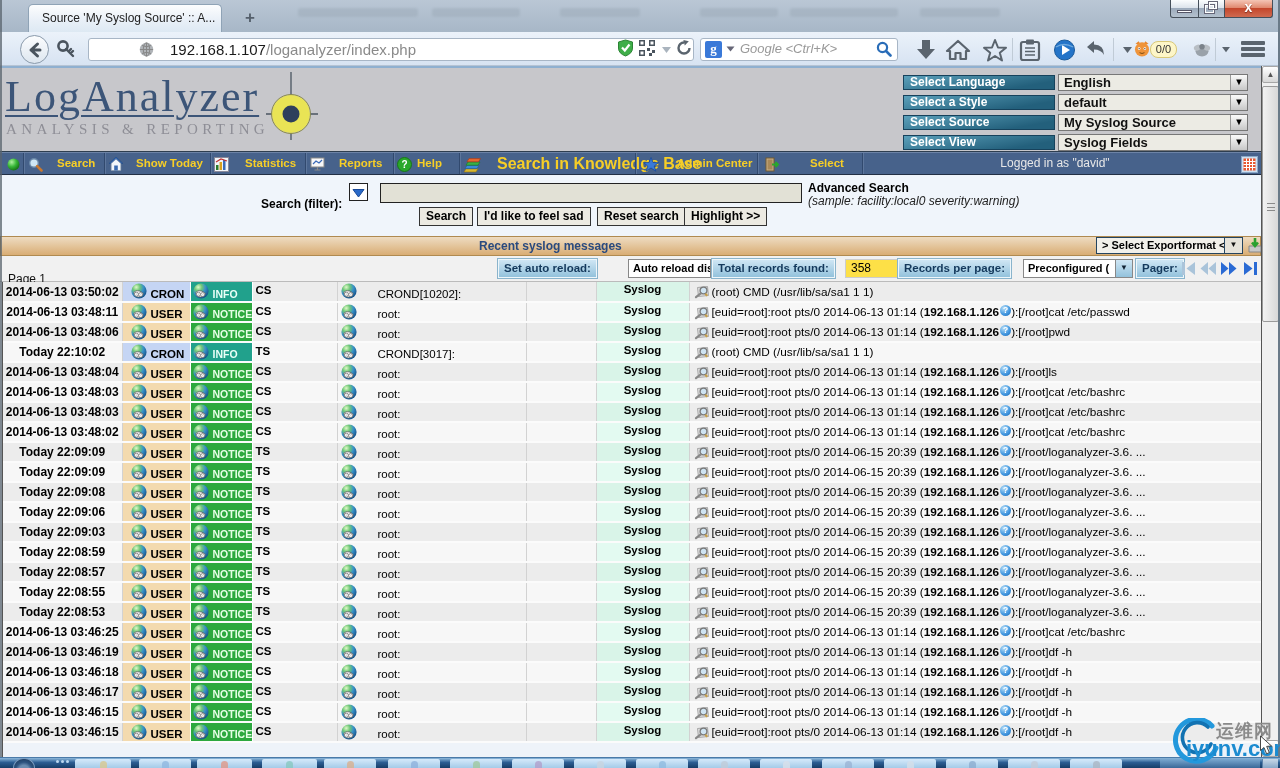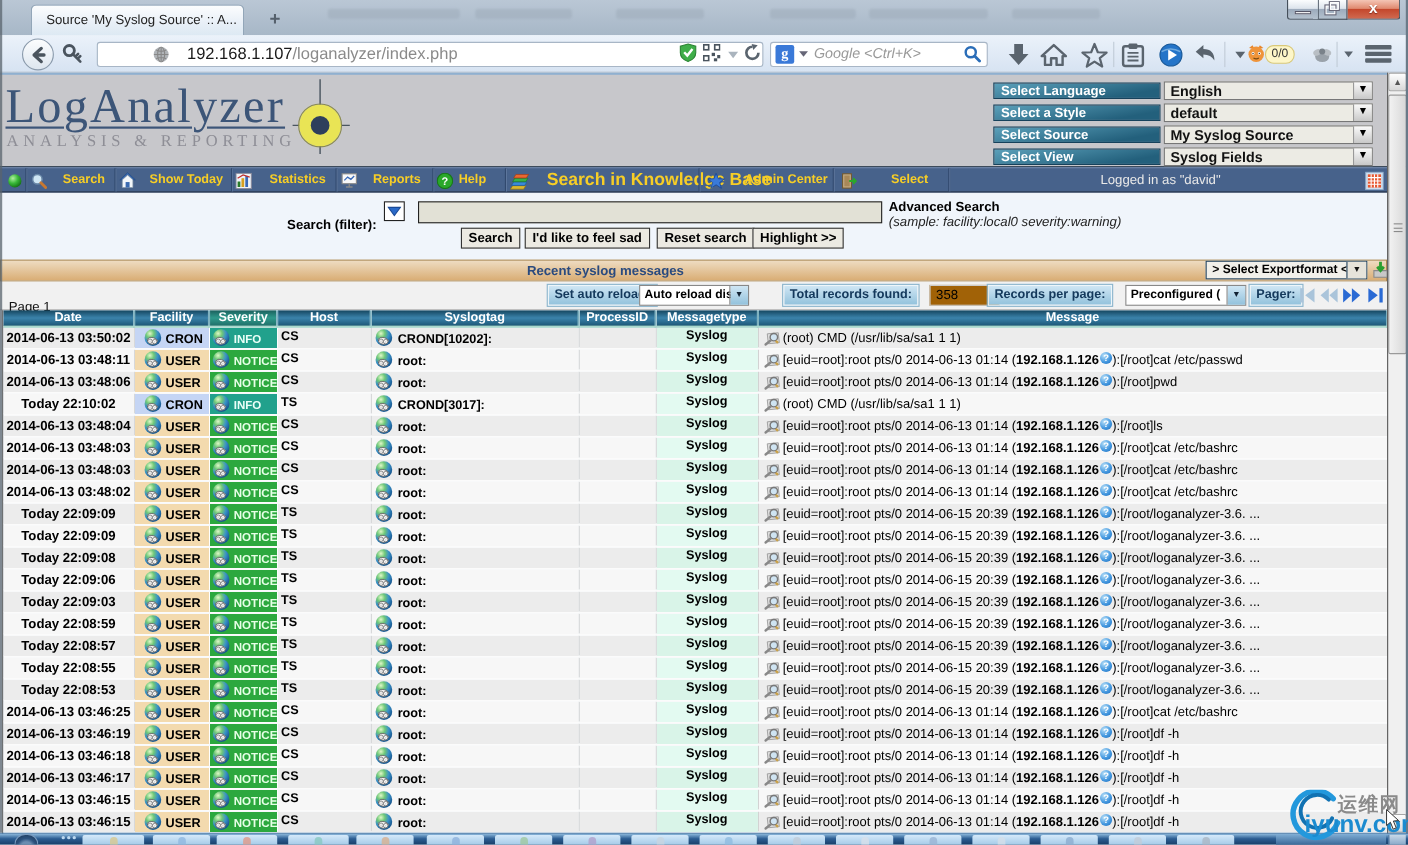--- a/index.html
+++ b/index.html
@@ -65,40 +65,40 @@
 #recent{left:0;top:236px;width:1261px;height:20px;background:linear-gradient(#eedcc2,#d9ad74);border:1px solid #b08a50;text-align:left;color:#2a4a7e;font-size:12px;font-weight:bold;line-height:18px}
 #exportbox{left:1096px;top:237px;width:147px;height:17px;background:#f2f0ea;border:1px solid #24445f;font-size:11px;font-weight:bold;color:#000;line-height:15px;padding-left:5px;white-space:nowrap}
 #exportbox .btn{position:absolute;right:0;top:0;width:18px;height:15px;background:#e6e3da;border-left:1px solid #24445f;text-align:center;line-height:14px;font-size:8px;color:#111}
 #expicon{left:1247px;top:237px}
 
 #pager{left:0;top:256px;width:1261px;height:26px;background:#f1f1f1;border-bottom:1px solid #bbb;font-size:12px}
 #page1{position:absolute;left:8px;top:16px;color:#111}
 .plabel{position:absolute;top:3px;height:19px;background:linear-gradient(#cfe6f4,#93c2dc);border:1px solid #eef6fa;outline:1px solid #8ab4cc;color:#14395c;font-weight:bold;font-size:11.5px;line-height:17px;padding:0 5px}
 .pselect{position:absolute;top:3px;height:19px;background:#fff;border:1px solid #888;font-weight:bold;font-size:11px;color:#000;line-height:17px;padding-left:4px}
 .pselect .btn{position:absolute;right:0;top:0;width:17px;height:17px;background:linear-gradient(#cfe6f4,#93c2dc);border-left:1px solid #888;text-align:center;line-height:15px;font-size:8px;color:#123}
-#total358{position:absolute;left:845px;top:3px;width:64px;height:19px;background:#a16207;border:1px solid #ccc;font-size:12px;color:#000;line-height:17px;padding-left:5px}
+#total358{position:absolute;left:845px;top:3px;width:64px;height:19px;background:#fde047;border:1px solid #ccc;font-size:12px;color:#000;line-height:17px;padding-left:5px}
 
 
 #tblwrap{left:2px;top:282px;width:1259px;height:476px;overflow:hidden;border-left:1px solid #555}
 table{border-collapse:collapse;table-layout:fixed;width:1259px}
 td,th{padding:0;overflow:hidden;white-space:nowrap}
 th{height:15px;background:linear-gradient(#14455e,#3b83ab 50%,#1d5878);color:#fff;font-size:11.5px;font-weight:bold;border-right:2px solid #7fb2c0;border-bottom:2px solid #a8d8cc;text-align:center}
 th.sev{background:linear-gradient(#1a5f5c,#2f9a8c 50%,#20706a)}
 td{height:20px;font-size:11.5px;border-bottom:2px solid #fbfbfb;border-right:1px solid #d2d2d2;position:relative}
 tr.odd td.plain{background:#ececec}
 tr.even td.plain{background:#f7f7f7}
 td.date{font-weight:bold;font-size:12px;text-align:center;color:#000}
 td.fac{border-right:1px solid #fff;padding-left:28px;font-weight:bold}
 td.fac.cron{background:#c5d5f4}
 td.fac.user{background:#f3daae}
 td.sev{border-right:1px solid #fff;padding-left:22px;font-weight:bold;font-size:10.5px}
 td.sev.info{background:#21a18c;color:#eafff8}
 td.sev.notice{background:#2ca83e;color:#e6ffe6}
 td.host{font-weight:bold;padding-left:3px;vertical-align:top;line-height:16px}
-td.tag{padding-left:24px;font-weight:bold}
+td.tag{padding-left:40px;font-weight:normal}
 tr.odd td.mint{background:#d9f4e8;text-align:center;font-weight:bold;vertical-align:top;line-height:15px}
 tr.even td.mint{background:#e3faf1;text-align:center;font-weight:bold;vertical-align:top;line-height:15px}
 td.msg{font-size:11.8px;padding-left:22px}
 td .low{position:relative;top:2px}
 .cellico{position:absolute;left:8px;top:1px}
 .cellico2{position:absolute;left:2px;top:1px}
 .cellico3{position:absolute;left:3px;top:1px}
 .cellico4{position:absolute;left:4px;top:2px}
 .q{display:inline-block;width:11px;height:11px;border-radius:50%;background:radial-gradient(circle at 35% 30%,#b8e0f8,#4498e0 55%,#1a6ab8);color:#fff;font-size:8.5px;font-weight:bold;text-align:center;line-height:11px;vertical-align:3px;margin:0 0 0 1px}
 
@@ -387,21 +387,21 @@
   </div>
 <div class="abs" id="exportbox">&gt; Select Exportformat &lt;<span class="btn">▼</span></div>
 <svg class="abs" id="expicon" width="16" height="17" viewBox="0 0 16 17">
     <path d="M2 9 H14 V15 H2 Z" fill="#c8c8c8" stroke="#888"></path>
     <path d="M8 1 V8 M5 5.5 L8 9 L11 5.5" stroke="#2aa030" stroke-width="2.6" fill="none"></path>
   </svg>
 
 <div class="abs" id="pager">
 <span id="page1">Page 1</span>
 <span class="plabel" style="left:498px">Set auto reload:</span>
-<span class="pselect" style="left:581px;width:100px">Auto reload dis<span class="btn">▼</span></span>
+<span class="pselect" style="left:628px;width:100px">Auto reload dis<span class="btn">▼</span></span>
 <span class="plabel" style="left:712px">Total records found:</span>
 <span id="total358">358</span>
 <span class="plabel" style="left:898px">Records per page:</span>
 <span class="pselect" style="left:1023px;width:110px">Preconfigured (<span class="btn">▼</span></span>
 <span class="plabel" style="left:1136px;background:linear-gradient(#cfe6f4,#93c2dc)">Pager:</span>
 <svg class="abs" style="left:1180px;top:4px" width="18" height="17" viewBox="0 0 18 17">
       <rect x="2" y="2" width="3" height="13" fill="#aac4da"></rect>
       <path d="M15 2 L6.5 8.5 L15 15 Z" fill="#aac4da"></path>
     </svg>
 <svg class="abs" style="left:1199px;top:4px" width="18" height="17" viewBox="0 0 18 17">
@@ -424,30 +424,20 @@
         <col style="width:119px">
         <col style="width:68px">
         <col style="width:62px">
         <col style="width:85px">
 <col style="width:189px">
         <col style="width:70px">
         <col style="width:93px">
         <col>
       </colgroup>
 <tbody>
-        <tr>
-          <th>Date</th>
-          <th>Facility</th>
-          <th class="sev">Severity</th>
-          <th>Host</th>
-          <th>Syslogtag</th>
-          <th>ProcessID</th>
-          <th>Messagetype</th>
-          <th>Message</th>
-        </tr>
 <tr class="odd">
 <td class="plain date">2014-06-13 03:50:02</td>
 <td class="fac cron"><svg class="cellico" width="16" height="16">
               <use href="#globe"></use>
             </svg><span class="low">CRON</span></td>
 <td class="sev info"><svg class="cellico2" width="16" height="16">
               <use href="#globe"></use>
             </svg><span class="low">INFO</span></td>
 <td class="plain host">CS</td>
 <td class="plain tag"><svg class="cellico3" width="16" height="16">

